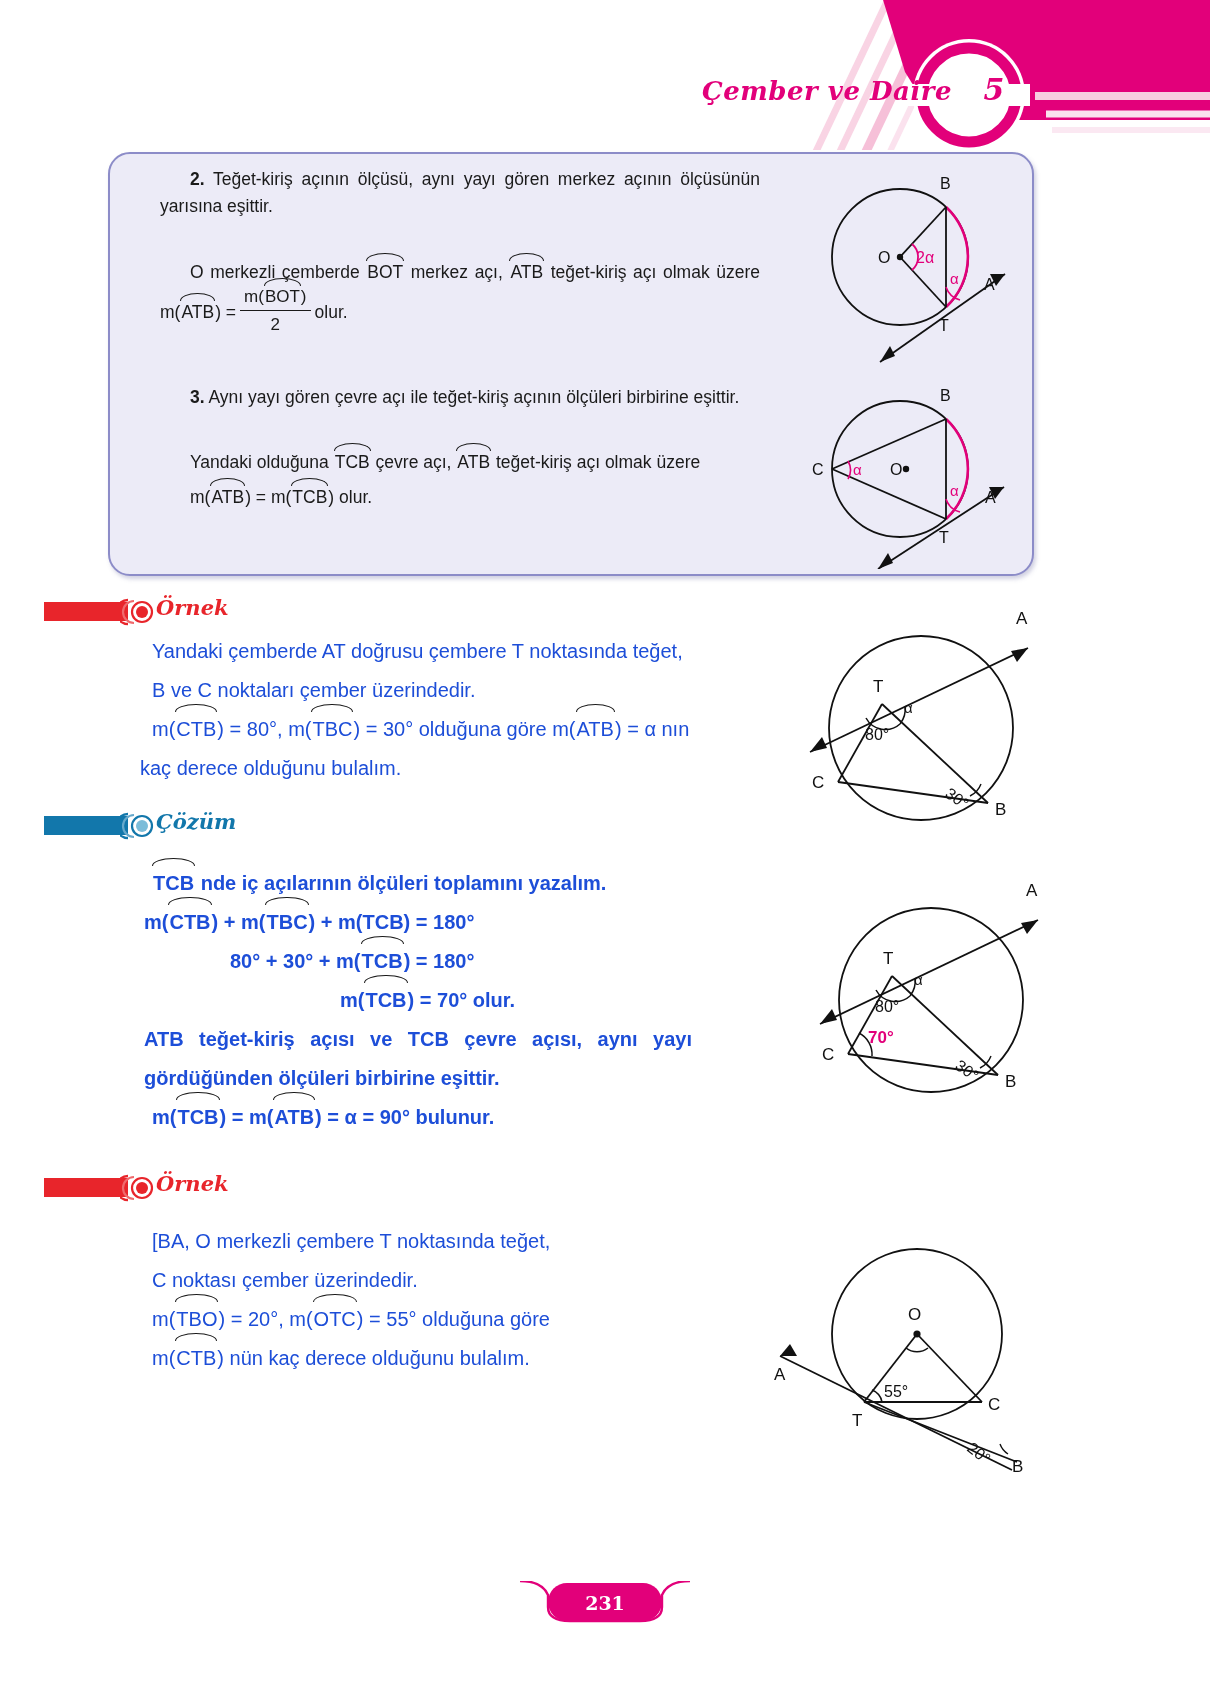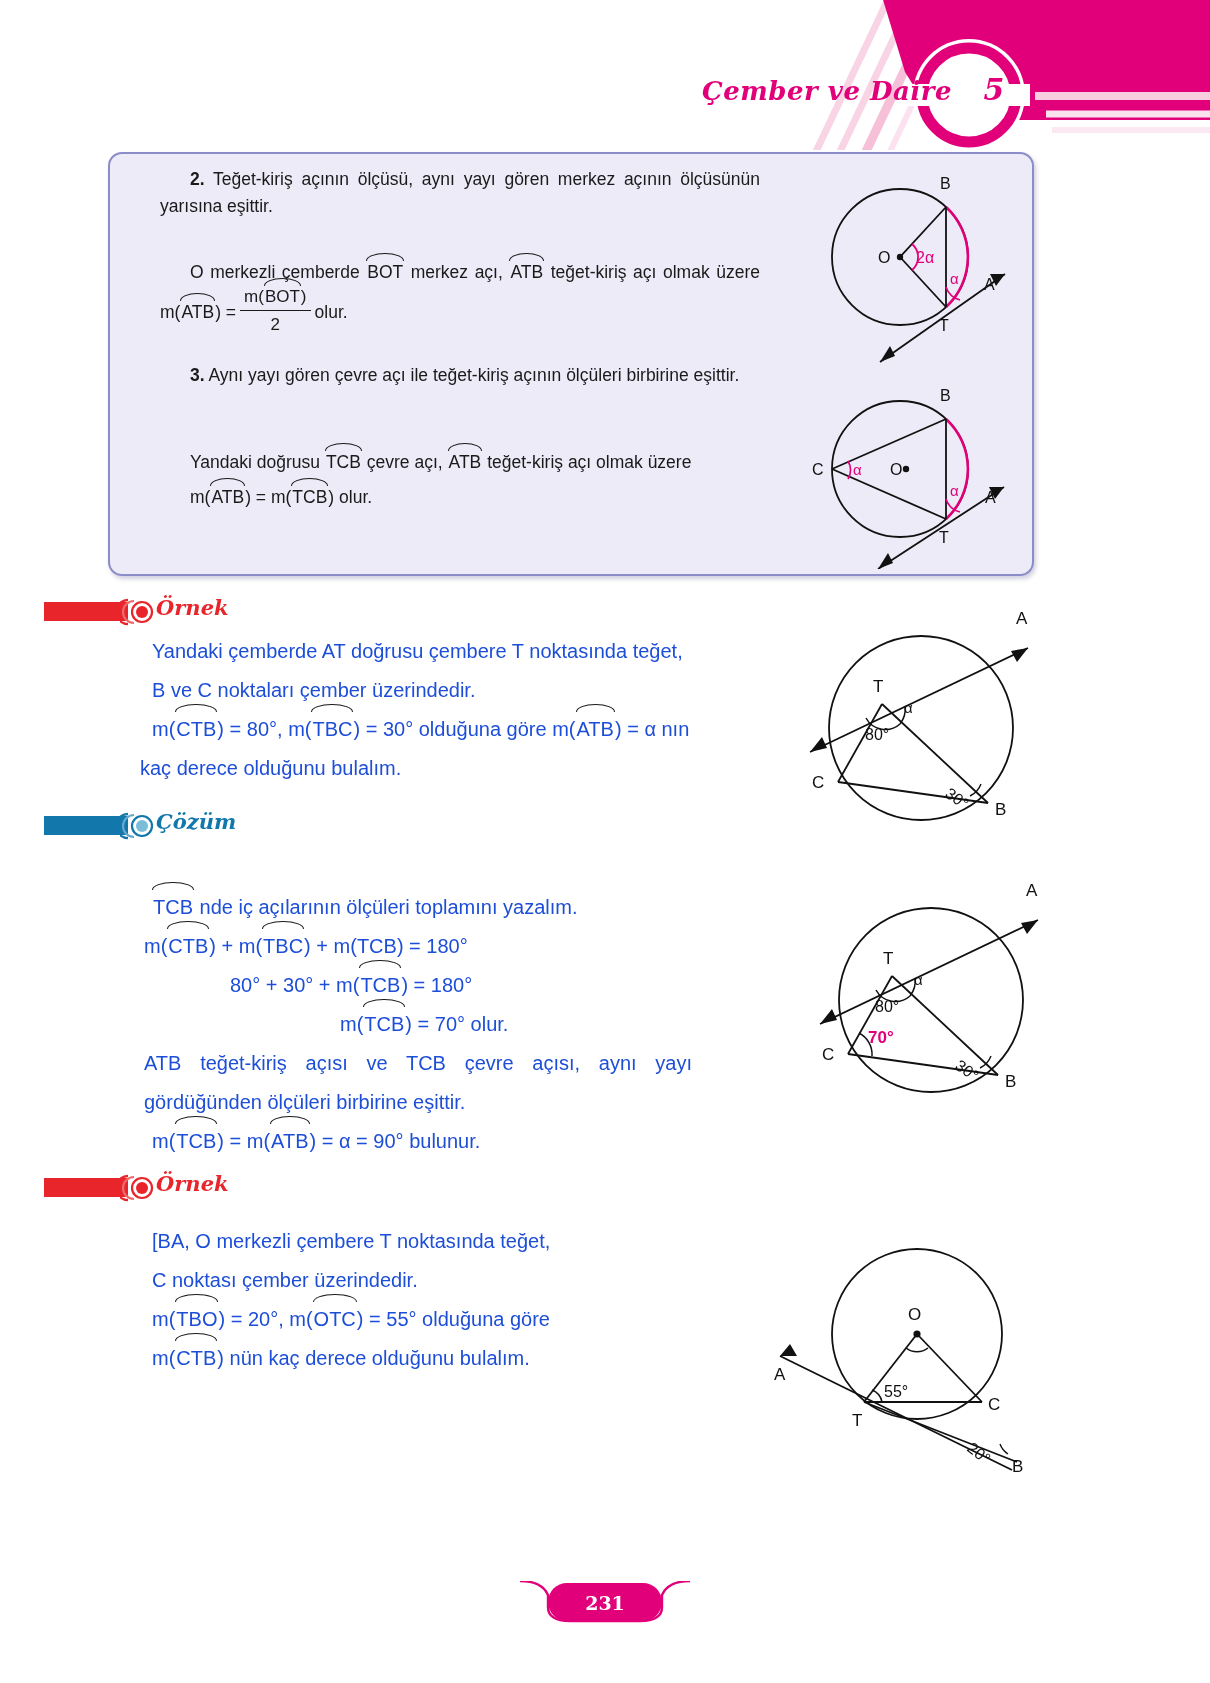--- a/index.html
+++ b/index.html
@@ -27,29 +27,29 @@
     font-family:"DejaVu Serif", serif;
     font-style:italic; font-weight:bold;
     font-size:30px; color:#e2007a;
   }
   
   .rulebox{
     position:absolute; left:108px; top:152px;
     width:922px; height:420px;
     background:#ecebf7;
     border:2px solid #8c8cc8;
-    border-radius:14px;
+    border-radius:22px;
     box-shadow:2px 3px 4px rgba(120,120,170,.35);
   }
   .txt{font-size:17.5px;line-height:1.55;color:#1a1a1a;}
   .p-abs{position:absolute;}
   
   .r-t1{left:50px;  top:12px;  width:600px; text-align:justify;}
   .r-t2{left:50px;  top:105px; width:600px; text-align:justify;}
-  .r-t3{left:50px;  top:208px; width:600px; text-align:justify;}
+  .r-t3{left:50px;  top:230px; width:600px; text-align:justify;}
   .r-t4{left:50px;  top:295px; width:600px; text-align:justify;}
   .indent{display:inline-block;width:30px;}
   b.num{font-weight:bold;}
   
   .seclabel{position:absolute;height:26px;}
   .seclabel .bar{position:absolute;left:0;top:4px;width:84px;height:19px;}
   .seclabel .rings{position:absolute;left:76px;top:0px;}
   .seclabel .word{
     position:absolute;left:112px;top:-3px;
     font-family:"DejaVu Serif", serif;
@@ -141,21 +141,21 @@
     <span class="mhat"><span class="arc"></span><span>ATB</span></span>
     <span>teğet-kiriş açı olmak üzere m(</span><span class="mhat"><span class="arc"></span><span>ATB</span></span><span>) =</span><span class="frac"><span class="n"><span>m(</span><span class="mhat"><span class="arc"></span><span>BOT</span></span><span>)</span></span><span class="d">2</span></span><span>olur.</span>
   </div>
 
   <div class="p-abs r-t3 txt">
     <span class="indent"></span><b class="num">3.</b>
     <span>Aynı yayı gören çevre açı ile teğet-kiriş açının ölçüleri birbirine eşittir.</span>
   </div>
 
   <div class="p-abs r-t4 txt">
-    <span class="indent"></span><span>Yandaki doğrusu</span>
+    <span class="indent"></span><span>Yandaki olduğuna</span>
     <span class="mhat"><span class="arc"></span><span>TCB</span></span>
     <span>çevre açı,</span>
     <span class="mhat"><span class="arc"></span><span>ATB</span></span>
     <span>teğet-kiriş açı olmak üzere</span>
     <div style="margin-top:8px;margin-left:30px;">
       <span>m(</span><span class="mhat"><span class="arc"></span><span>ATB</span></span><span>) = m(</span><span class="mhat"><span class="arc"></span><span>TCB</span></span><span>) olur.</span>
     </div>
   </div>
 
   <svg class="fig" style="left:690px;top:8px;" width="230" height="205" viewBox="0 0 230 205">
@@ -257,21 +257,21 @@
   <div class="bar" style="background:#1277ab;"></div>
   <svg class="rings" width="34" height="28" viewBox="0 0 34 28">
     <path d="M 8 2 A 12 12 0 0 0 8 26" fill="none" stroke="#1277ab" stroke-width="2.4"></path>
     <path d="M 14 3 A 11 11 0 0 0 14 25" fill="none" stroke="#67a9cc" stroke-width="2.2"></path>
     <circle cx="22" cy="14" r="10" fill="none" stroke="#1277ab" stroke-width="2.2"></circle>
     <circle cx="22" cy="14" r="6" fill="#7bbcd9"></circle>
   </svg>
   <div class="word">Çözüm</div>
 </div>
 
-<div class="body-text" style="left:152px;top:888px;width:560px;">
+<div class="body-text" style="left:152px;top:864px;width:560px;font-weight:bold;">
   <div>
     <span class="mhat"><span class="arc"></span><span>TCB</span></span>
     <span>nde iç açılarının ölçüleri toplamını yazalım.</span>
   </div>
   <div style="margin-left:-8px;">
     <span>m(</span><span class="mhat"><span class="arc"></span><span>CTB</span></span><span>) + m(</span><span class="mhat"><span class="arc"></span><span>TBC</span></span><span>) + m(TCB) = 180°</span>
   </div>
   <div style="margin-left:78px;">
     <span>80° + 30° + m(</span><span class="mhat"><span class="arc"></span><span>TCB</span></span><span>) = 180°</span>
   </div>

